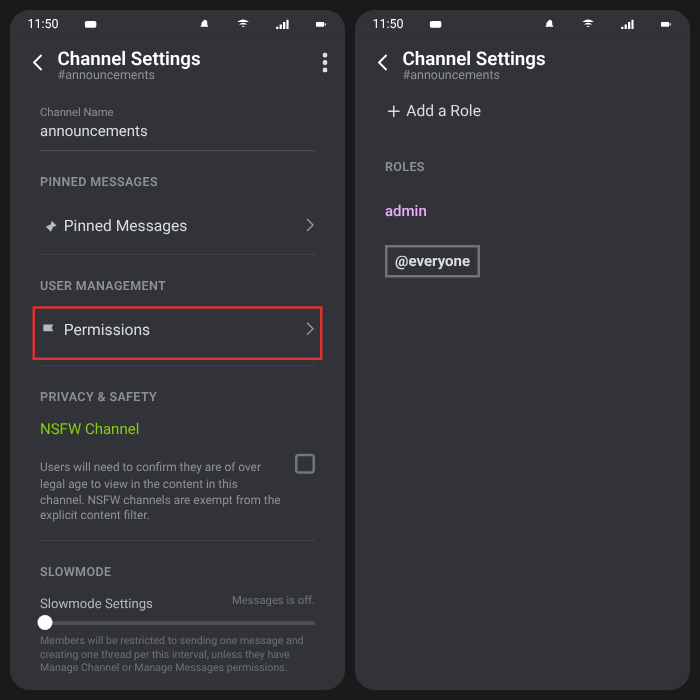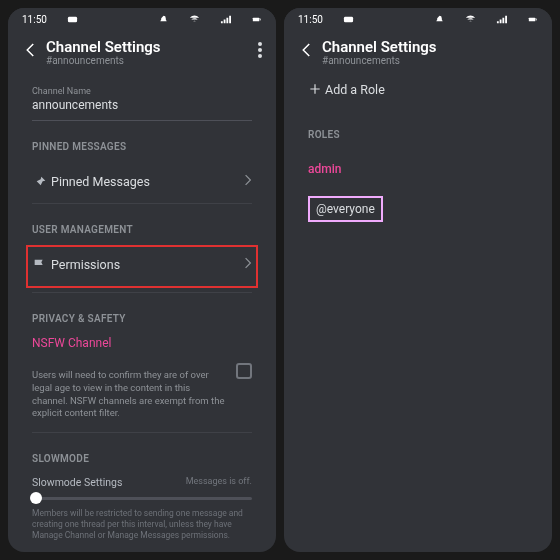--- a/index.html
+++ b/index.html
@@ -51,36 +51,36 @@
     .underline { border-bottom:1px solid #4e5058; padding-bottom:8px; }
     .placeholder { color:#72767d; font-size:12px; margin-top:22px; padding-bottom:8px;}
     .section-label { font-size:10px; color:#8e9297; font-weight:600; letter-spacing:0.3px; margin-top:20px; margin-bottom:12px;}
     .row { display:flex; gap:3px; padding:10px 0; }
     .row .label { font-size:12.5px; color:#dbdee1; }
     .chevron { margin-left:auto; }
     .chevron svg { stroke:#8e9297; width:8px; height:12px; fill:none; stroke-width:2;}
     .row-icon svg { fill:#b5bac1; width:16px; height:16px; }
     .plus-icon svg { stroke:#dbdee1; width:14px; height:14px; fill:none; stroke-width:2;}
     .divider { border-top:1px solid #3f4147; }
-    .nsfw-title { font-size:12px; color:#ec4899; margin-top:10px;}
+    .nsfw-title { font-size:12px; color:#84cc16; margin-top:10px;}
     .nsfw-desc { font-size:9.5px; color:#8e9297; margin-top:19px; line-height:1.35; padding-right:26px; position:relative;}
     .checkbox { position:absolute; right:0; top:-6px; width:16px; height:16px; border:2px solid #72767d; border-radius:3px;}
     .slow-title { font-size:10.5px; color:#b5bac1; margin-top:10px; display:flex; justify-content:space-between;}
     .slow-off { font-size:9px; color:#72767d;}
     .slider-track { height:3px; background:#4e5058; margin-top:8px; position:relative; border-radius:2px;}
     .slider-thumb { position:absolute; left:-2px; top:-5px; width:12px; height:12px; background:#fff; border-radius:50%;}
     .slow-desc { font-size:8.5px; color:#6d7178; margin-top:8px; line-height:1.3;}
     .highlight-red { position:relative; }
     .highlight-red::after {
       content:""; position:absolute; left:-6px; right:-6px; top:-2px; bottom:-2px;
       border:2px solid #e03131; pointer-events:none;
     }
     .role-row { padding:10px 0; font-size:12px;}
-    .role-admin { color:#ec4899; font-weight:500;}
-    .everyone-box { border:2px solid #f0abfc; display:inline-block; padding:4px 6px;}
+    .role-admin { color:#f0abfc; font-weight:500;}
+    .everyone-box { border:2px solid #737373; display:inline-block; padding:4px 6px;font-weight:bold;}
   </style>
 </head>
 <body>
 
 <div class="phone">
   <div class="statusbar">
     <div class="sbicons">
       <span>11:50</span>
       <svg viewBox="0 0 24 24">
           <rect x="2" y="6" width="20" height="12" rx="3"></rect>

